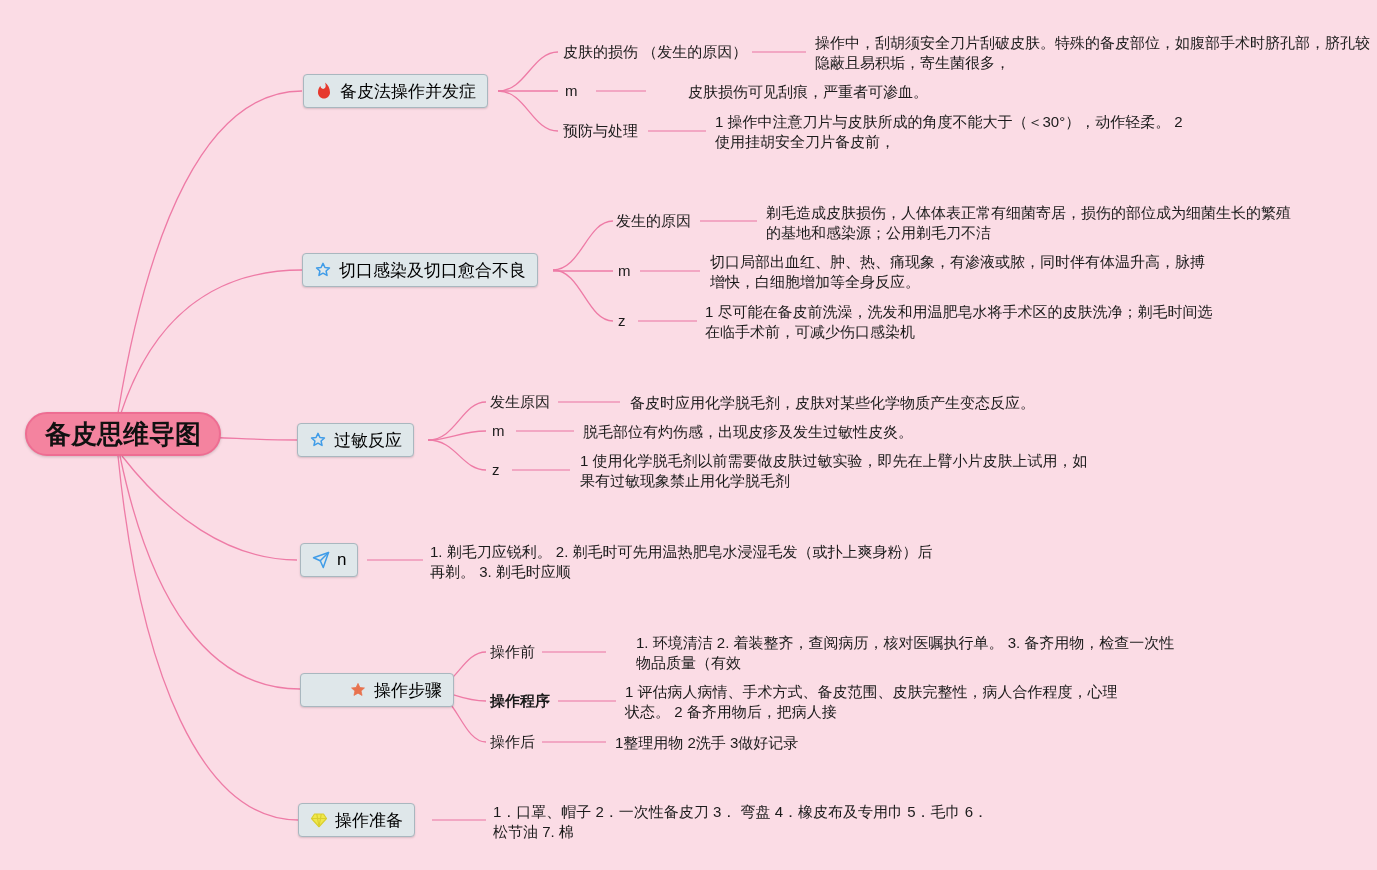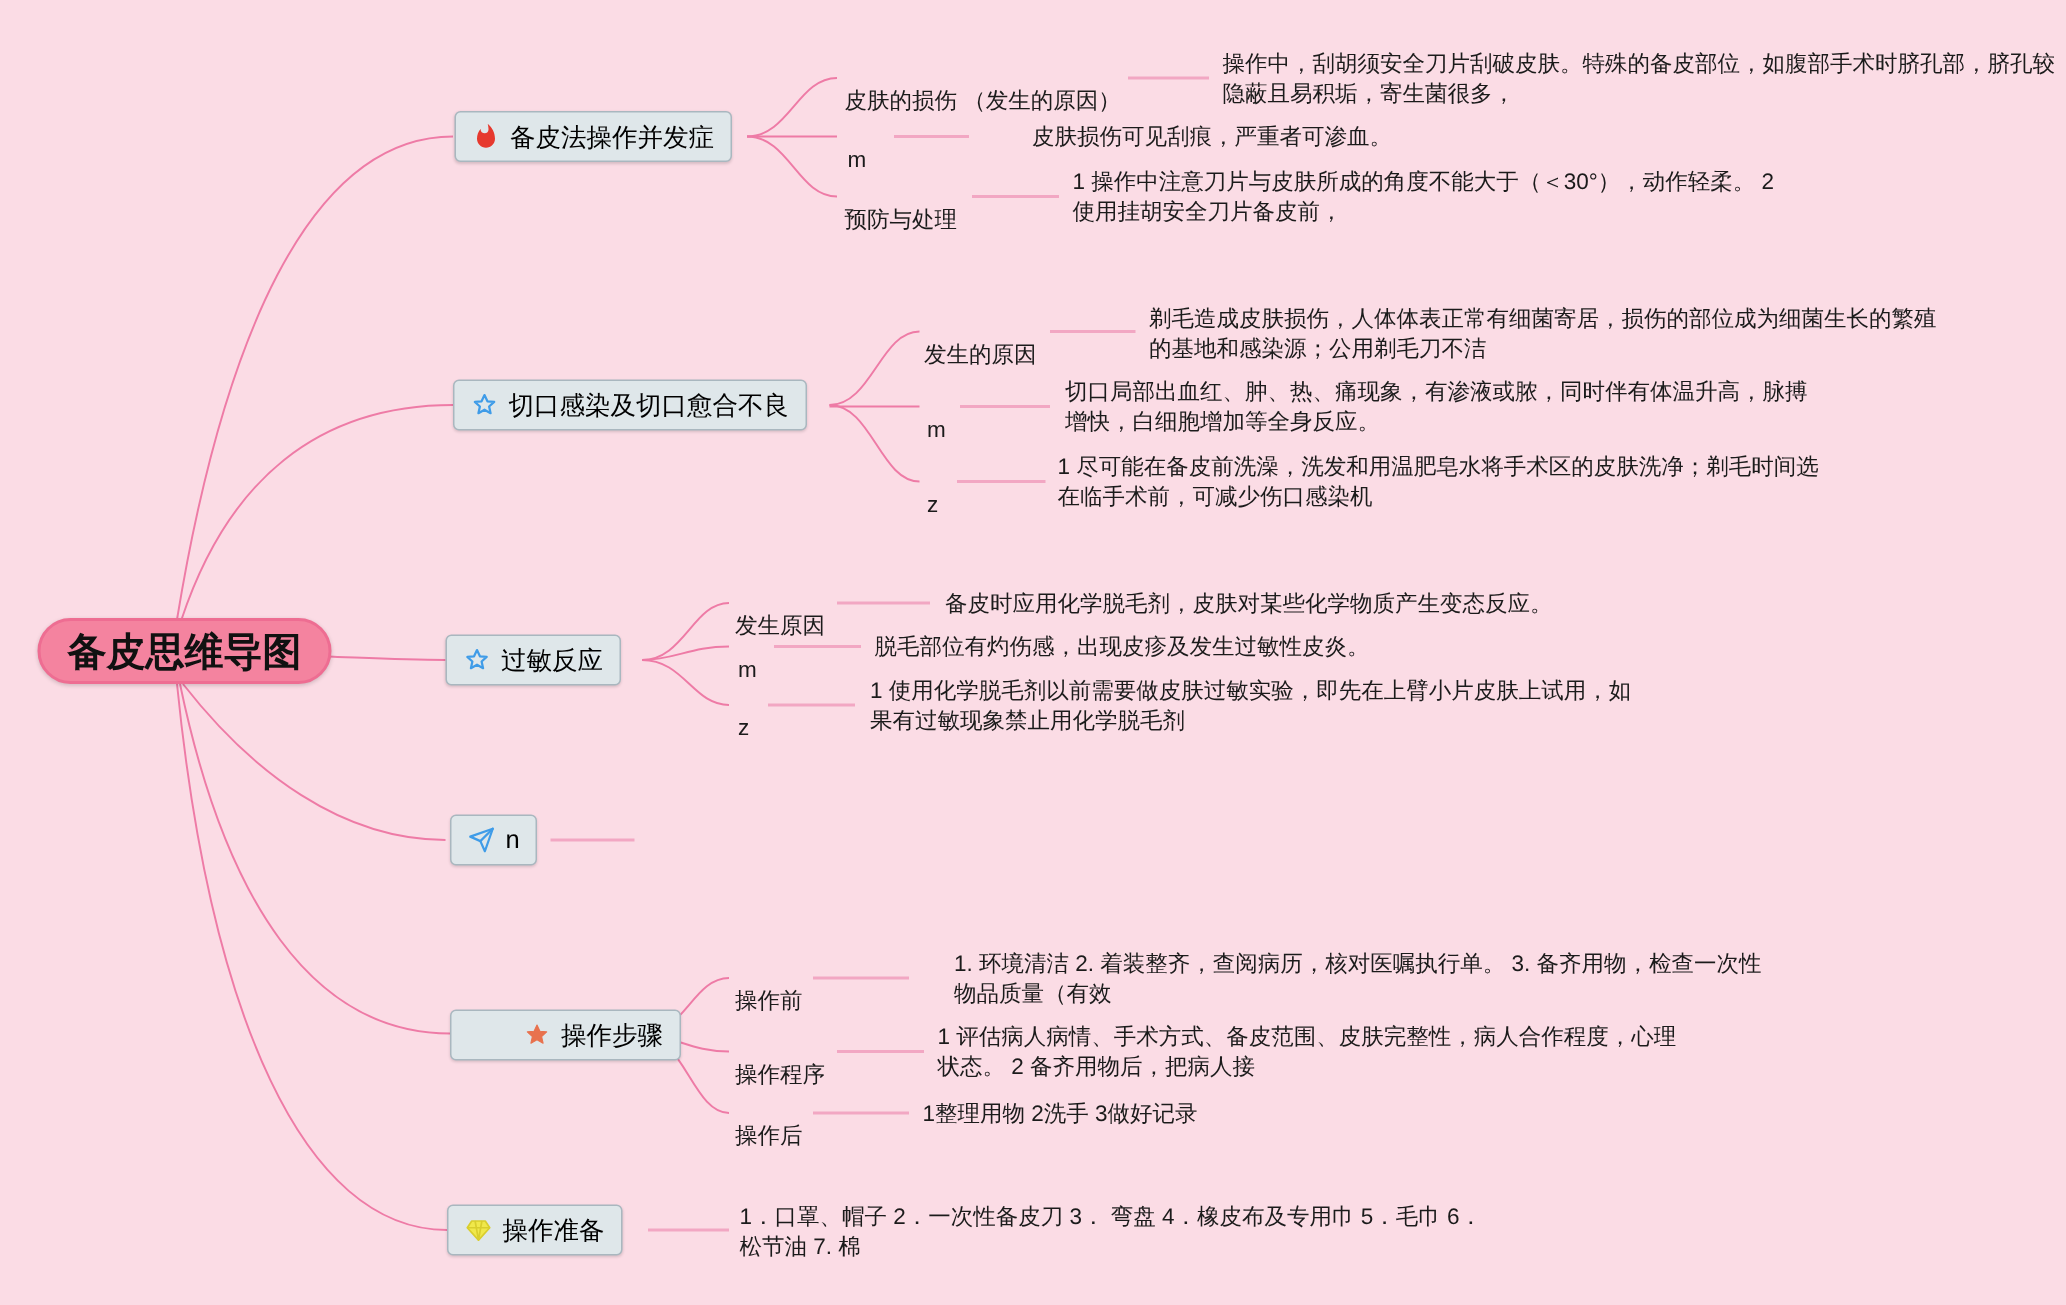--- a/index.html
+++ b/index.html
@@ -23,21 +23,21 @@
     position:absolute;z-index:2;
     display:flex;align-items:center;gap:7px;
     background:#dfe7ea;border:1.6px solid #a9b7bf;border-radius:4px;
     height:32px;padding:0 11px;
     font-size:17px;color:#000000;
     box-shadow:0 1px 2px rgba(0,0,0,.15);
     white-space:nowrap;
   }
   .branch-node .nicon{display:inline-flex;width:18px;height:18px;flex:0 0 auto;}
   .sub-label{
-    position:absolute;z-index:1;font-size:15px;line-height:20px;white-space:nowrap;margin-top:16px;
+    position:absolute;z-index:1;font-size:15px;line-height:20px;white-space:nowrap;
   }
   .detail-text{
     position:absolute;z-index:1;font-size:15px;line-height:19.5px;
   }
 </style>
 </head>
 <body>
 
 <div id="mindmap">
 
@@ -135,32 +135,33 @@
     <span class="nicon">
       <svg viewBox="0 0 24 24" width="18" height="18">
           <g fill="none" stroke="#3f9ce8" stroke-width="2" stroke-linecap="round" stroke-linejoin="round">
             <path d="M22 2L11 13"></path>
             <path d="M22 2l-7 20-4-9-9-4 20-7z"></path>
           </g>
         </svg>
     </span>
     <span>n</span>
   </div>
+  <div class="detail-text" style="left:430px;top:542px;width:505px;">1. 剃毛刀应锐利。 2. 剃毛时可先用温热肥皂水浸湿毛发（或扑上爽身粉）后再剃。 3. 剃毛时应顺</div>
 
   <div class="branch-node" style="left:300px;top:673px;padding-left:48px;">
     <span class="nicon">
       <svg viewBox="0 0 24 24" width="18" height="18">
           <path fill="#e8724e" stroke="#e8724e" stroke-linejoin="round" d="M12 3.2l2.6 5.5 6 .55-4.5 4.1 1.3 5.9L12 16.2l-5.4 3.05 1.3-5.9-4.5-4.1 6-.55z"></path>
         </svg>
     </span>
     <span>操作步骤</span>
   </div>
   <div class="sub-label" style="left:490px;top:642px;">操作前</div>
   <div class="detail-text" style="left:636px;top:633px;width:540px;">1. 环境清洁 2. 着装整齐，查阅病历，核对医嘱执行单。 3. 备齐用物，检查一次性物品质量（有效</div>
-  <div class="sub-label" style="left:490px;top:691px;">操作程序</div>
+  <div class="sub-label" style="left:490px;top:691px;font-weight:bold;">操作程序</div>
   <div class="detail-text" style="left:625px;top:682px;width:500px;">1 评估病人病情、手术方式、备皮范围、皮肤完整性，病人合作程度，心理状态。 2 备齐用物后，把病人接</div>
   <div class="sub-label" style="left:490px;top:732px;">操作后</div>
   <div class="detail-text" style="left:615px;top:733px;width:330px;">1整理用物 2洗手 3做好记录</div>
 
   <div class="branch-node" style="left:298px;top:803px;">
     <span class="nicon">
       <svg viewBox="0 0 24 24" width="18" height="18">
           <g stroke="#d9ce2e" stroke-width="1.5" stroke-linejoin="round">
             <path fill="#f0e84b" d="M6 4h12l4 6-10 11L2 10z"></path>
             <path fill="none" d="M2 10h20M9 4l3 17M15 4l-3 17"></path>

